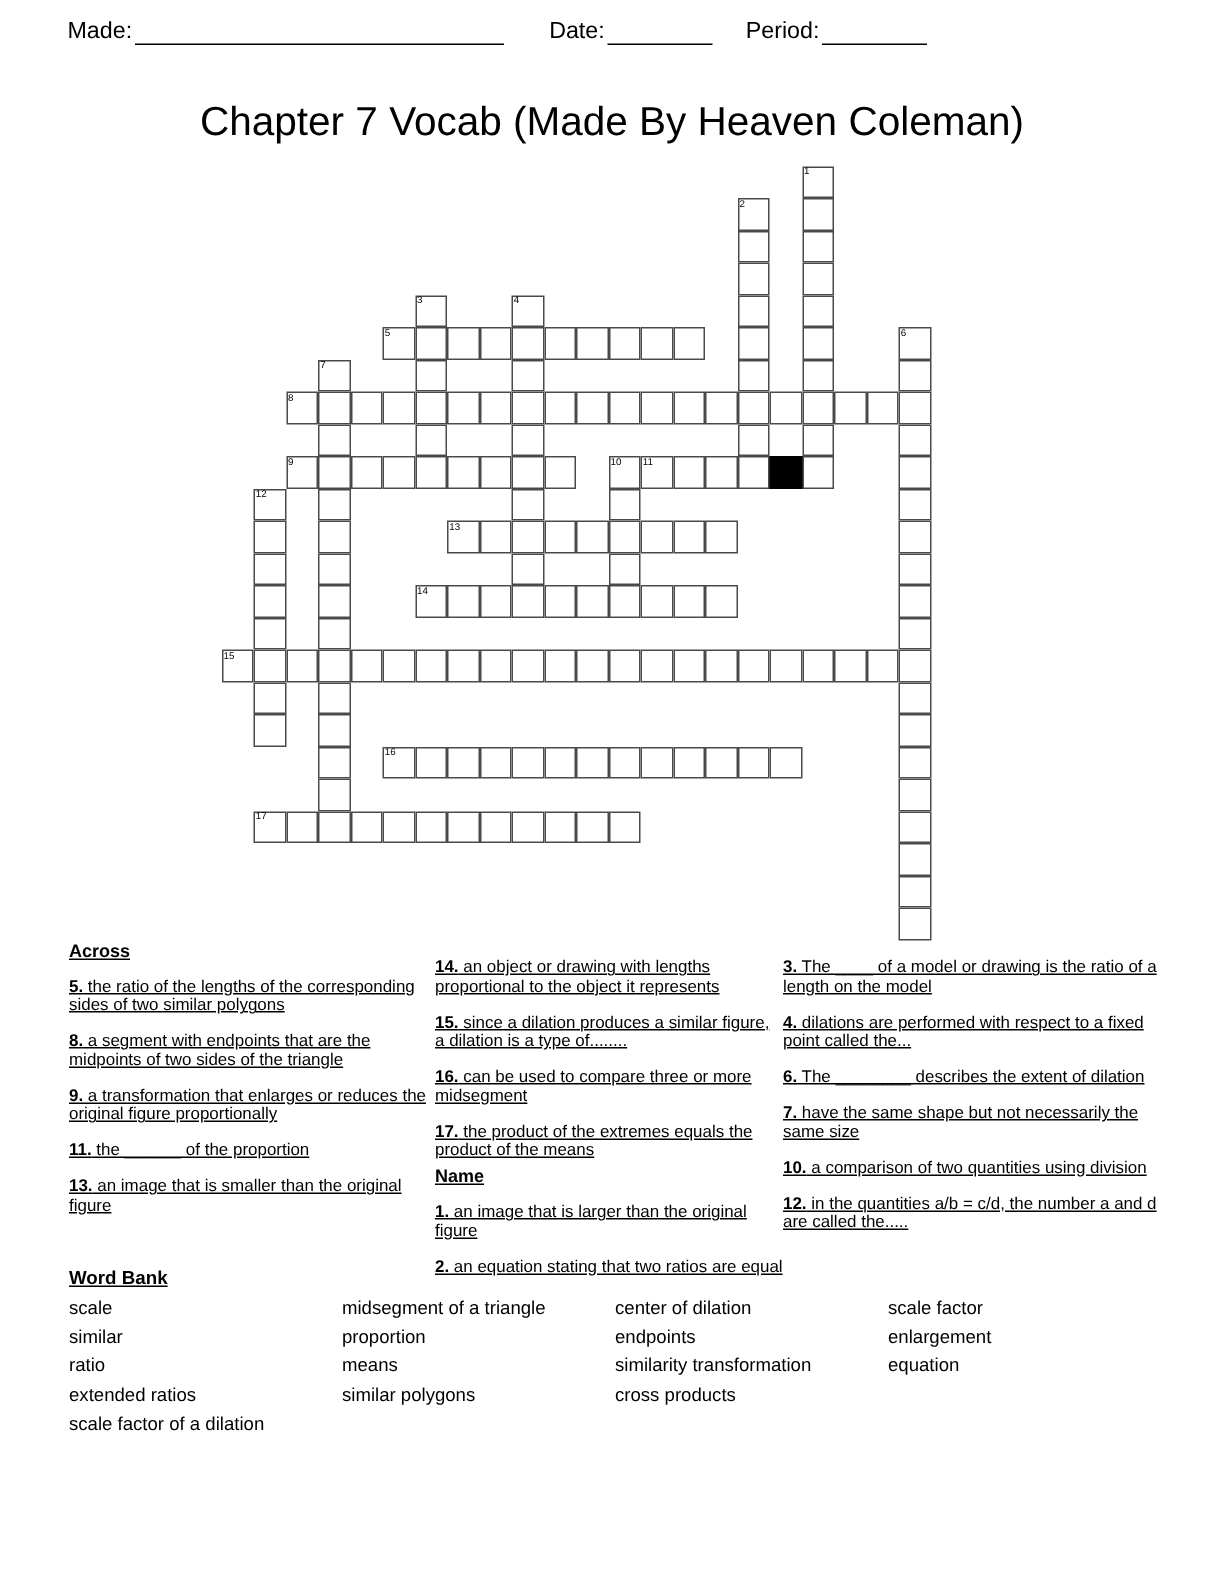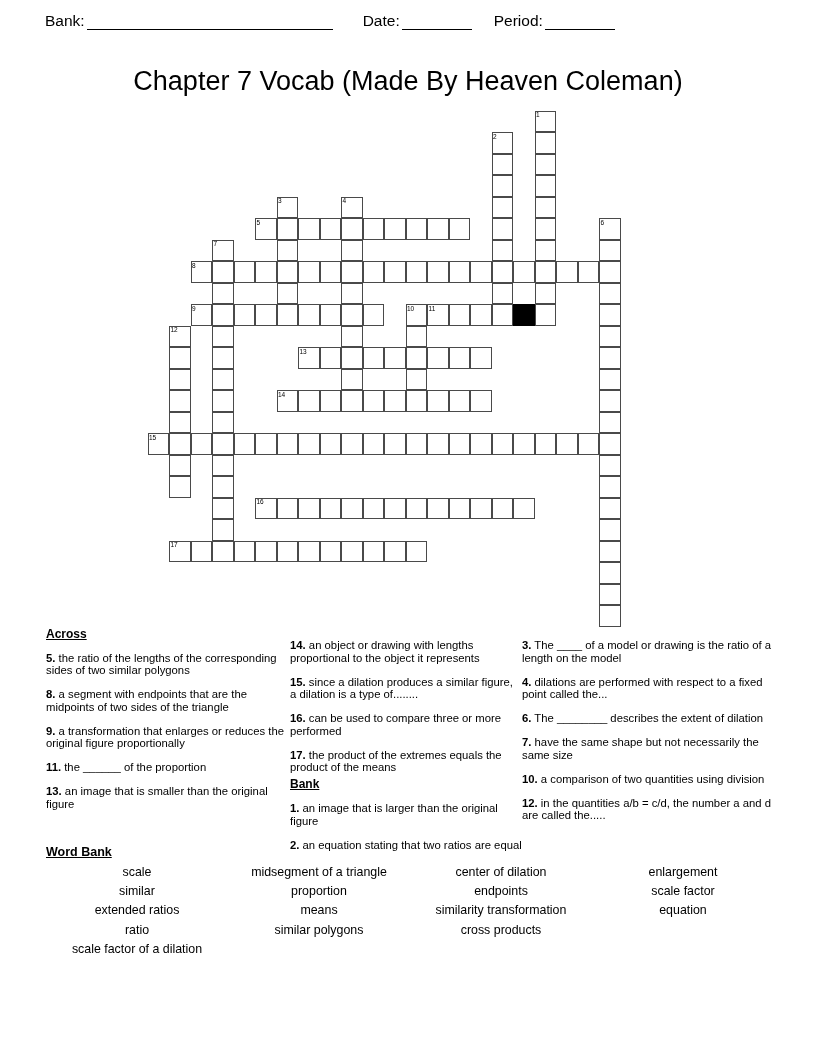--- a/index.html
+++ b/index.html
@@ -104,54 +104,54 @@
     font-weight: bold;
     text-decoration: underline;
     font-size: 12px;
     margin-bottom: 2px;
     display: block;
   }
   .clue-heading.down-heading { margin-top: 4px; }
   .clue-item {
     margin-bottom: 4.5px;
     text-align: left;
+    text-decoration: underline;
   }
   .clue-item .num { font-weight: bold; }
 
   
   #word-bank {
     position: absolute;
     left: 46px;
     top: 845px;
     width: 730px;
     font-size: 12.4px;
   }
   #word-bank .wb-heading {
     font-weight: bold;
     text-decoration: underline;
     font-size: 12.5px;
     display: block;
     margin-bottom: 4px;
   }
   .wb-grid {
     display: flex;
-    text-align: center;
   }
   .wb-col { width: 182px; }
   .wb-item {
     line-height: 19.2px;
     white-space: nowrap;
   }
 </style>
 </head>
 <body>
 
 <div id="header-line">
   <span class="sp-name"></span>
-  <span class="hdr-label">Bank:</span>
+  <span class="hdr-label">Made:</span>
   <span class="rule rule-name"></span>
   <span class="gap-date"></span>
   <span class="hdr-label">Date:</span>
   <span class="rule rule-date"></span>
   <span class="gap-period"></span>
   <span class="hdr-label">Period:</span>
   <span class="rule rule-period"></span>
 </div>
 
 <h1 id="page-title">Chapter 7 Vocab (Made By Heaven Coleman)</h1>
@@ -358,24 +358,24 @@
         <p class="clue-item"><span class="num">9.</span><span> a transformation that enlarges or reduces the original figure proportionally</span></p>
         <p class="clue-item"><span class="num">11.</span><span> the ______ of the proportion</span></p>
         <p class="clue-item"><span class="num">13.</span><span> an image that is smaller than the original figure</span></p>
       </div>
   </div>
 
   <div class="clue-col c2">
     <div id="col2-across">
         <p class="clue-item"><span class="num">14.</span><span> an object or drawing with lengths proportional to the object it represents</span></p>
         <p class="clue-item"><span class="num">15.</span><span> since a dilation produces a similar figure, a dilation is a type of........</span></p>
-        <p class="clue-item"><span class="num">16.</span><span> can be used to compare three or more performed</span></p>
+        <p class="clue-item"><span class="num">16.</span><span> can be used to compare three or more midsegment</span></p>
         <p class="clue-item"><span class="num">17.</span><span> the product of the extremes equals the product of the means</span></p>
       </div>
-    <span class="clue-heading down-heading">Bank</span>
+    <span class="clue-heading down-heading">Name</span>
     <div id="col2-down">
         <p class="clue-item"><span class="num">1.</span><span> an image that is larger than the original figure</span></p>
         <p class="clue-item"><span class="num">2.</span><span> an equation stating that two ratios are equal</span></p>
       </div>
   </div>
 
   <div class="clue-col c3">
     <div id="col3-down">
         <p class="clue-item"><span class="num">3.</span><span> The ____ of a model or drawing is the ratio of a length on the model</span></p>
         <p class="clue-item"><span class="num">4.</span><span> dilations are performed with respect to a fixed point called the...</span></p>
@@ -387,35 +387,35 @@
   </div>
 
 </div>
 
 <div id="word-bank">
   <span class="wb-heading">Word Bank</span>
   <div class="wb-grid" id="wb-grid">
       <div class="wb-col">
         <div class="wb-item">scale</div>
         <div class="wb-item">similar</div>
+        <div class="wb-item">ratio</div>
         <div class="wb-item">extended ratios</div>
-        <div class="wb-item">ratio</div>
         <div class="wb-item">scale factor of a dilation</div>
       </div>
       <div class="wb-col">
         <div class="wb-item">midsegment of a triangle</div>
         <div class="wb-item">proportion</div>
         <div class="wb-item">means</div>
         <div class="wb-item">similar polygons</div>
       </div>
       <div class="wb-col">
         <div class="wb-item">center of dilation</div>
         <div class="wb-item">endpoints</div>
         <div class="wb-item">similarity transformation</div>
         <div class="wb-item">cross products</div>
       </div>
       <div class="wb-col">
+        <div class="wb-item">scale factor</div>
         <div class="wb-item">enlargement</div>
-        <div class="wb-item">scale factor</div>
         <div class="wb-item">equation</div>
       </div>
     </div>
 </div>
 
 </body></html>

